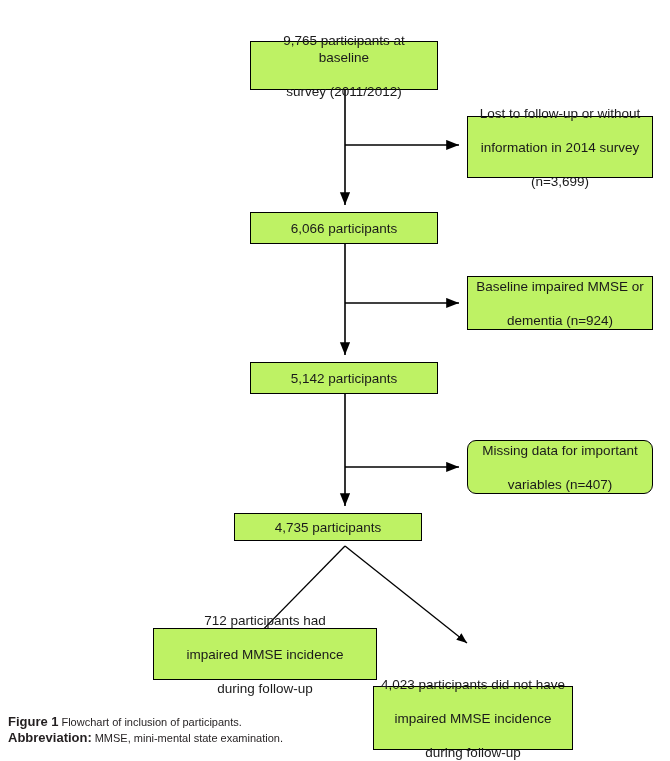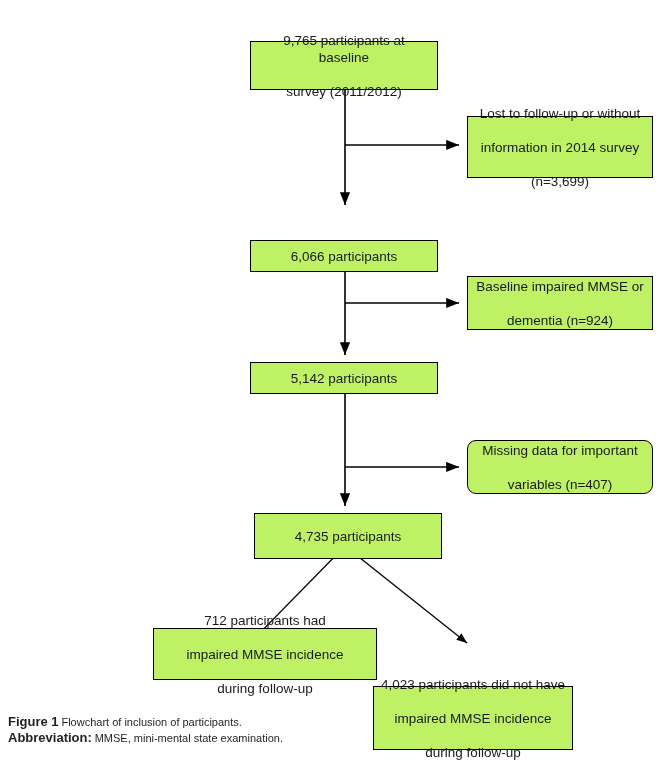--- a/index.html
+++ b/index.html
@@ -39,23 +39,23 @@
     color: #1a1a1a;
     padding: 2px 6px;
   }
   .node span {
     display: block;
     width: 100%;
   }
 
   
   #node-baseline   { left: 250px; top: 41px;  width: 188px; height: 49px; }
-  #node-n6066      { left: 250px; top: 212px; width: 188px; height: 32px; margin-top: 28px; }
+  #node-n6066      { left: 250px; top: 212px; width: 188px; height: 32px; }
   #node-n5142      { left: 250px; top: 362px; width: 188px; height: 32px; }
-  #node-n4735      { left: 254px; top: 513px; width: 188px; height: 46px; }
+  #node-n4735      { left: 234px; top: 513px; width: 188px; height: 28px; }
 
   
   #node-lost       { left: 467px; top: 116px; width: 186px; height: 62px; }
   #node-impaired   { left: 467px; top: 276px; width: 186px; height: 54px; }
   #node-missing    { left: 467px; top: 440px; width: 186px; height: 54px; border-radius: 9px; }
 
   
   #node-incident   { left: 153px; top: 628px; width: 224px; height: 52px; justify-content: center; }
   #node-noincident { left: 373px; top: 686px; width: 200px; height: 64px; }
 

